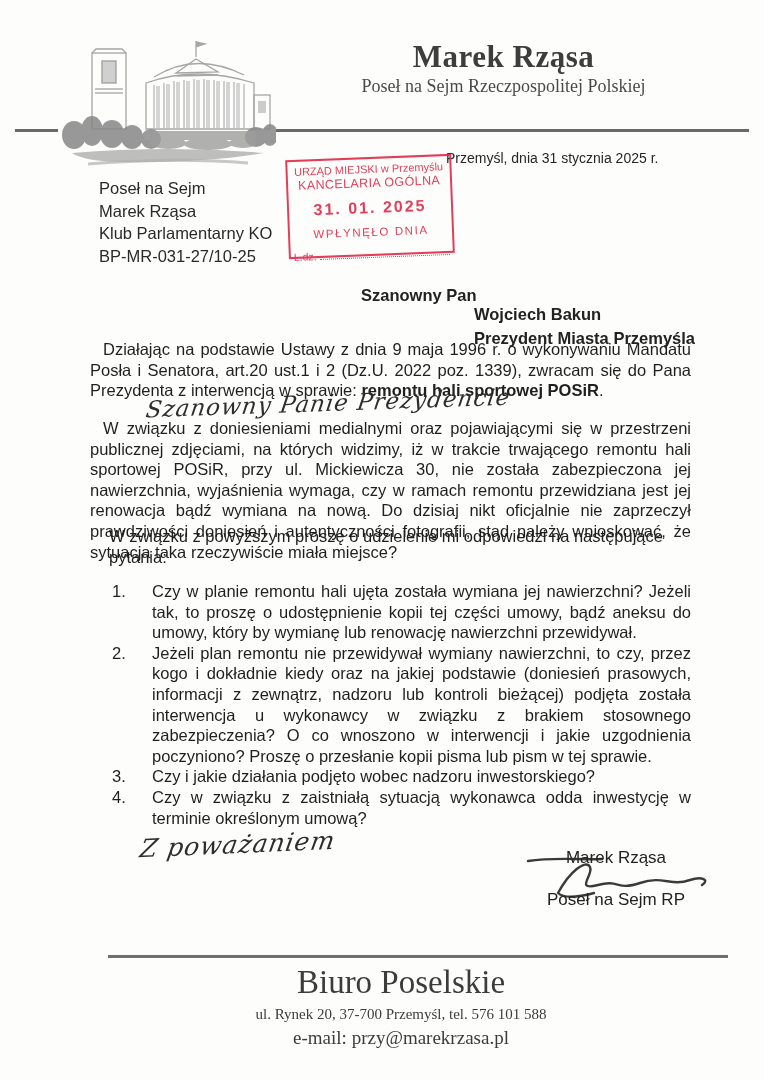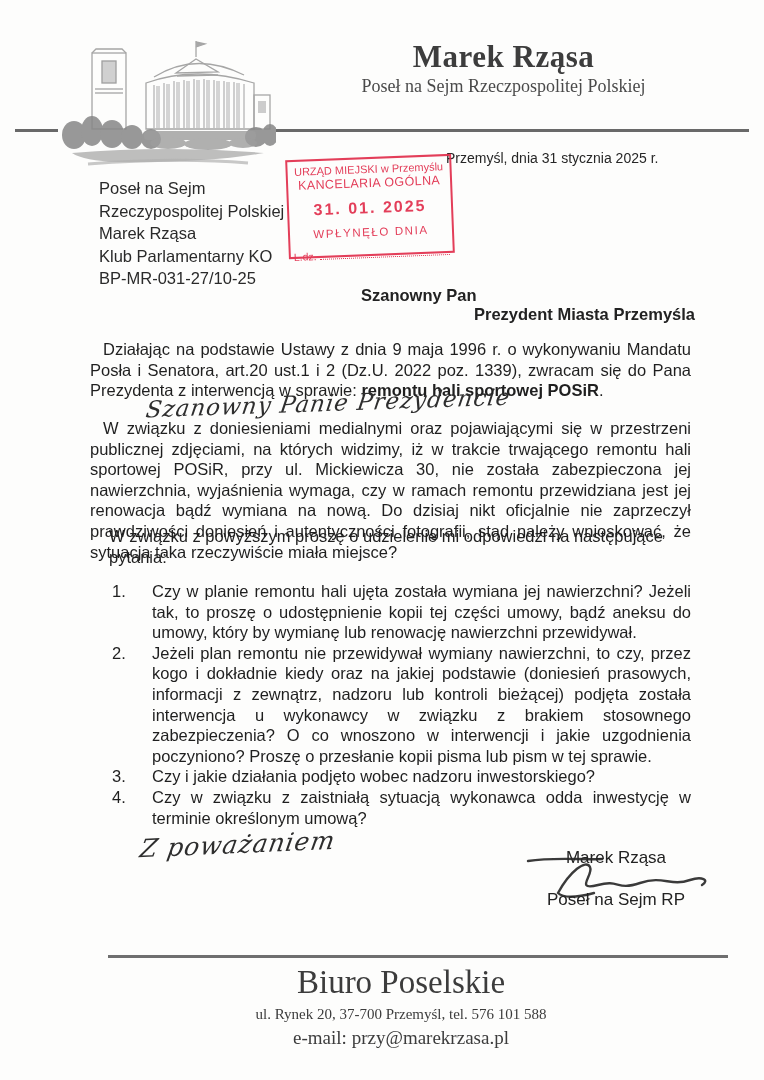--- a/index.html
+++ b/index.html
@@ -158,39 +158,39 @@
   <div class="abs hdr-text">
     <div class="hdr-name">Marek Rząsa</div>
     <div class="hdr-sub">Poseł na Sejm Rzeczpospolitej Polskiej</div>
   </div>
 
   <div class="abs date-line">Przemyśl, dnia 31 stycznia 2025 r.</div>
 
   <div class="abs sender">
 
   <div>Poseł na Sejm</div>
-      <div>Rzeczypospolitej Polskiej</div>
       <div>Marek Rząsa</div>
       <div>Klub Parlamentarny KO</div>
       <div>BP-MR-031-27/10-25</div>
     </div>
 
   <div class="abs stamp">
     <div class="l1">URZĄD MIEJSKI w Przemyślu</div>
     <div class="l2">KANCELARIA OGÓLNA</div>
     <div class="sdate">31. 01.  2025</div>
     <div class="l4">WPŁYNĘŁO DNIA</div>
     <div class="ref">
       <span>L.dz.</span>
       <span class="dots"></span>
     </div>
   </div>
 
   <div class="abs saluto">Szanowny Pan</div>
   <div class="abs recipient">
+    <div>Wojciech Bakun</div>
     <div>Prezydent Miasta Przemyśla</div>
   </div>
 
   <div class="abs bodytxt just ind p1"><span>Działając na podstawie Ustawy z dnia 9 maja 1996 r. o wykonywaniu Mandatu Posła i Senatora, art.20 ust.1 i 2 (Dz.U. 2022 poz. 1339), zwracam się do Pana Prezydenta z interwencją w sprawie: </span><b>remontu hali sportowej POSiR</b><span>.</span></div>
 
   <div class="abs hand greeting">Szanowny Panie Prezydencie</div>
 
   <div class="abs bodytxt just ind p2">W związku z doniesieniami medialnymi oraz pojawiającymi się w przestrzeni publicznej zdjęciami, na których widzimy, iż w trakcie trwającego remontu hali sportowej POSiR, przy ul. Mickiewicza 30, nie została zabezpieczona jej nawierzchnia, wyjaśnienia wymaga, czy w ramach remontu przewidziana jest jej renowacja bądź wymiana na nową. Do dzisiaj nikt oficjalnie nie zaprzeczył prawdziwości doniesień i autentyczności fotografii, stąd należy wnioskować, że sytuacja taka rzeczywiście miała miejsce?</div>
 
   <div class="abs bodytxt intro">W związku z powyższym proszę o udzielenie mi  odpowiedzi na następujące pytania:</div>

